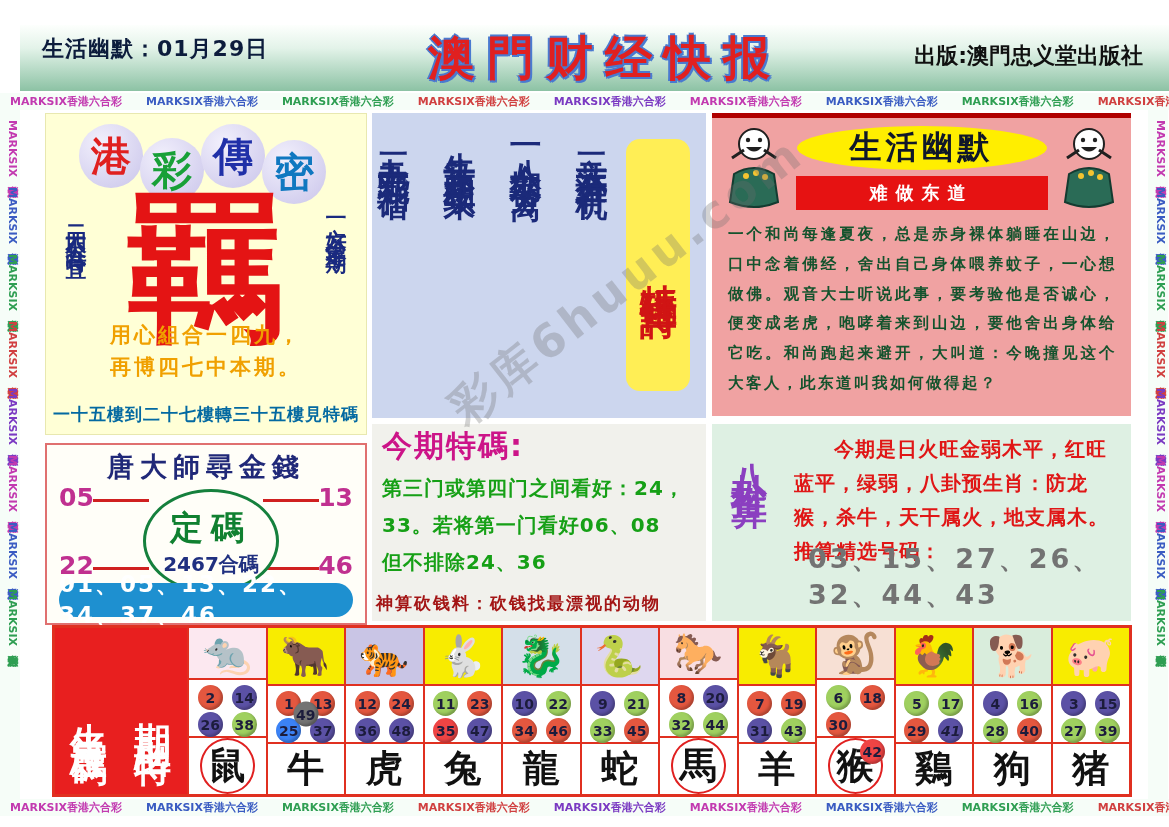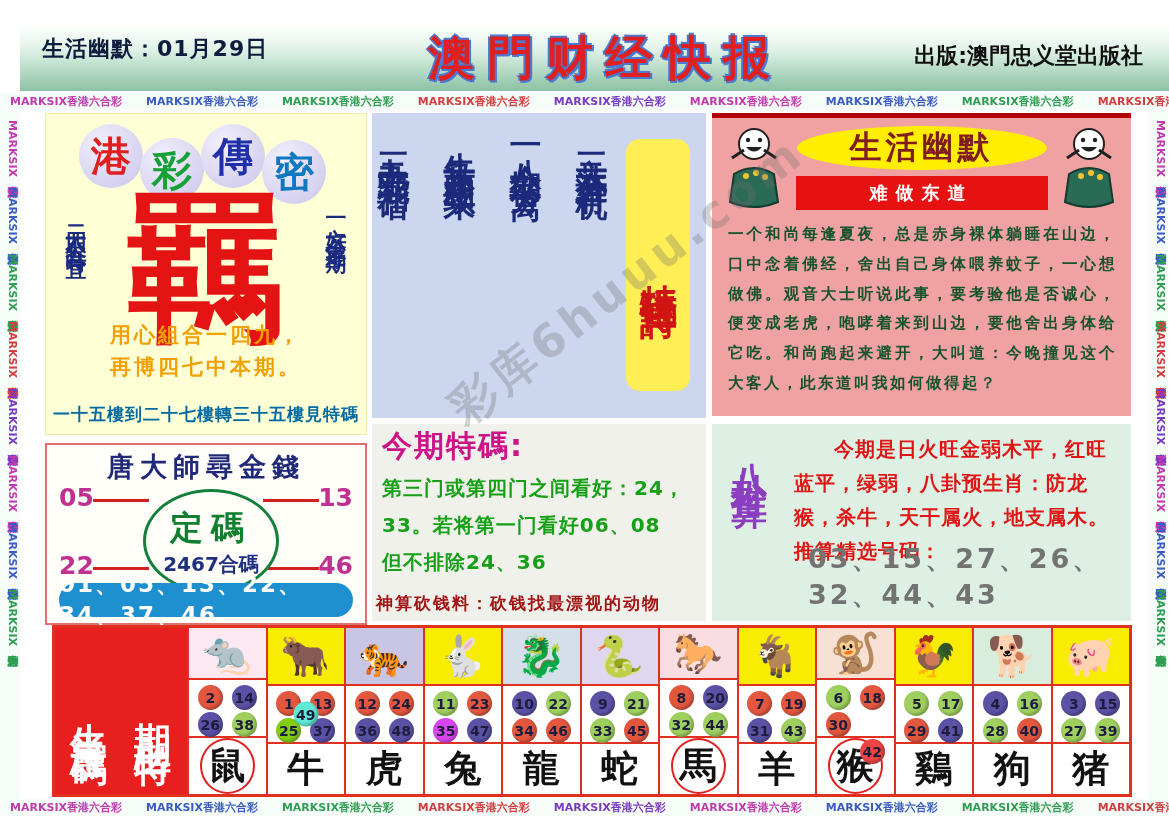--- a/index.html
+++ b/index.html
@@ -75,21 +75,21 @@
   .jinqi{left:372px;top:424px;width:334px;height:197px;background:#f1f1ec;}
   .jinqi-title{position:absolute;left:10px;top:2px;color:#cc1488;font-size:30px;font-weight:bold;letter-spacing:2px;}
   .jinqi-body{position:absolute;left:10px;right:4px;top:46px;color:#16a016;font-size:20px;font-weight:bold;
               line-height:1.85;letter-spacing:1px;}
   .jinqi-bottom{position:absolute;left:4px;bottom:6px;color:#a31515;font-size:17px;font-weight:bold;letter-spacing:2px;}
 
   
   .humor{left:712px;top:113px;width:419px;height:303px;background:#f0a2a2;border-top:5px solid #b00000;}
   .humor-title{position:absolute;left:50%;top:8px;transform:translateX(-50%);width:250px;height:44px;
                background:#ffee00;border-radius:50%;display:flex;align-items:center;justify-content:center;
-               color:#7f1d1d;font-size:32px;font-weight:bold;letter-spacing:4px;
+               color:#0f172a;font-size:32px;font-weight:bold;letter-spacing:4px;
                font-family:"DejaVu Serif","Liberation Serif",serif;}
   .humor-sub{position:absolute;left:50%;top:58px;transform:translateX(-50%);width:252px;height:34px;
              background:#e61212;color:#ffffff;font-size:18px;font-weight:bold;letter-spacing:8px;
              display:flex;align-items:center;justify-content:center;}
   .humor-body{position:absolute;left:16px;right:14px;top:102px;color:#14532d;font-size:15.5px;font-weight:bold;
               line-height:1.92;letter-spacing:2.5px;text-align:justify;}
   .clown{position:absolute;top:6px;width:64px;height:88px;}
   .clown.cl{left:10px;} .clown.cr{right:10px;}
 
   
@@ -292,24 +292,24 @@
           </div>
         </div>
         <div class="zcol">
           <div class="zanimal" style="background: rgb(248, 236, 0);">🐂</div>
           <div class="znums">
             <div class="ballrow">
               <div class="ball" style="background: rgb(228, 87, 63);">1</div>
               <div class="ball" style="background: rgb(228, 87, 63);">13</div>
             </div>
             <div class="ballrow">
-              <div class="ball" style="background: #84cc16;">25</div>
+              <div class="ball" style="background: #3b82f6;">25</div>
               <div class="ball" style="background: rgb(91, 81, 165);">37</div>
             </div>
-            <div class="ball extra" style="background: #5eead4;">49</div>
+            <div class="ball extra" style="background: #737373;">49</div>
           </div>
           <div class="zchar">
             <span>牛</span>
           </div>
         </div>
         <div class="zcol">
           <div class="zanimal" style="background: rgb(201, 197, 229);">🐅</div>
           <div class="znums">
             <div class="ballrow">
               <div class="ball" style="background: rgb(228, 87, 63);">12</div>
@@ -325,21 +325,21 @@
           </div>
         </div>
         <div class="zcol">
           <div class="zanimal" style="background: rgb(248, 236, 0);">🐇</div>
           <div class="znums">
             <div class="ballrow">
               <div class="ball" style="background: rgb(159, 208, 95);">11</div>
               <div class="ball" style="background: rgb(228, 87, 63);">23</div>
             </div>
             <div class="ballrow">
-              <div class="ball" style="background: #d946ef;">35</div>
+              <div class="ball" style="background: #ef4444;">35</div>
               <div class="ball" style="background: rgb(91, 81, 165);">47</div>
             </div>
           </div>
           <div class="zchar">
             <span>兔</span>
           </div>
         </div>
         <div class="zcol">
           <div class="zanimal" style="background: rgb(212, 223, 233);">🐉</div>
           <div class="znums">
@@ -422,21 +422,21 @@
         </div>
         <div class="zcol">
           <div class="zanimal" style="background: rgb(248, 236, 0);">🐓</div>
           <div class="znums">
             <div class="ballrow">
               <div class="ball" style="background: rgb(159, 208, 95);">5</div>
               <div class="ball" style="background: rgb(159, 208, 95);">17</div>
             </div>
             <div class="ballrow">
               <div class="ball" style="background: rgb(228, 87, 63);">29</div>
-              <div class="ball" style="background: rgb(91, 81, 165);">41</div>
+              <div class="ball" style="background: rgb(91, 81, 165); font-style: italic;">41</div>
             </div>
           </div>
           <div class="zchar">
             <span>鷄</span>
           </div>
         </div>
         <div class="zcol">
           <div class="zanimal" style="background: rgb(217, 237, 220);">🐕</div>
           <div class="znums">
             <div class="ballrow">

